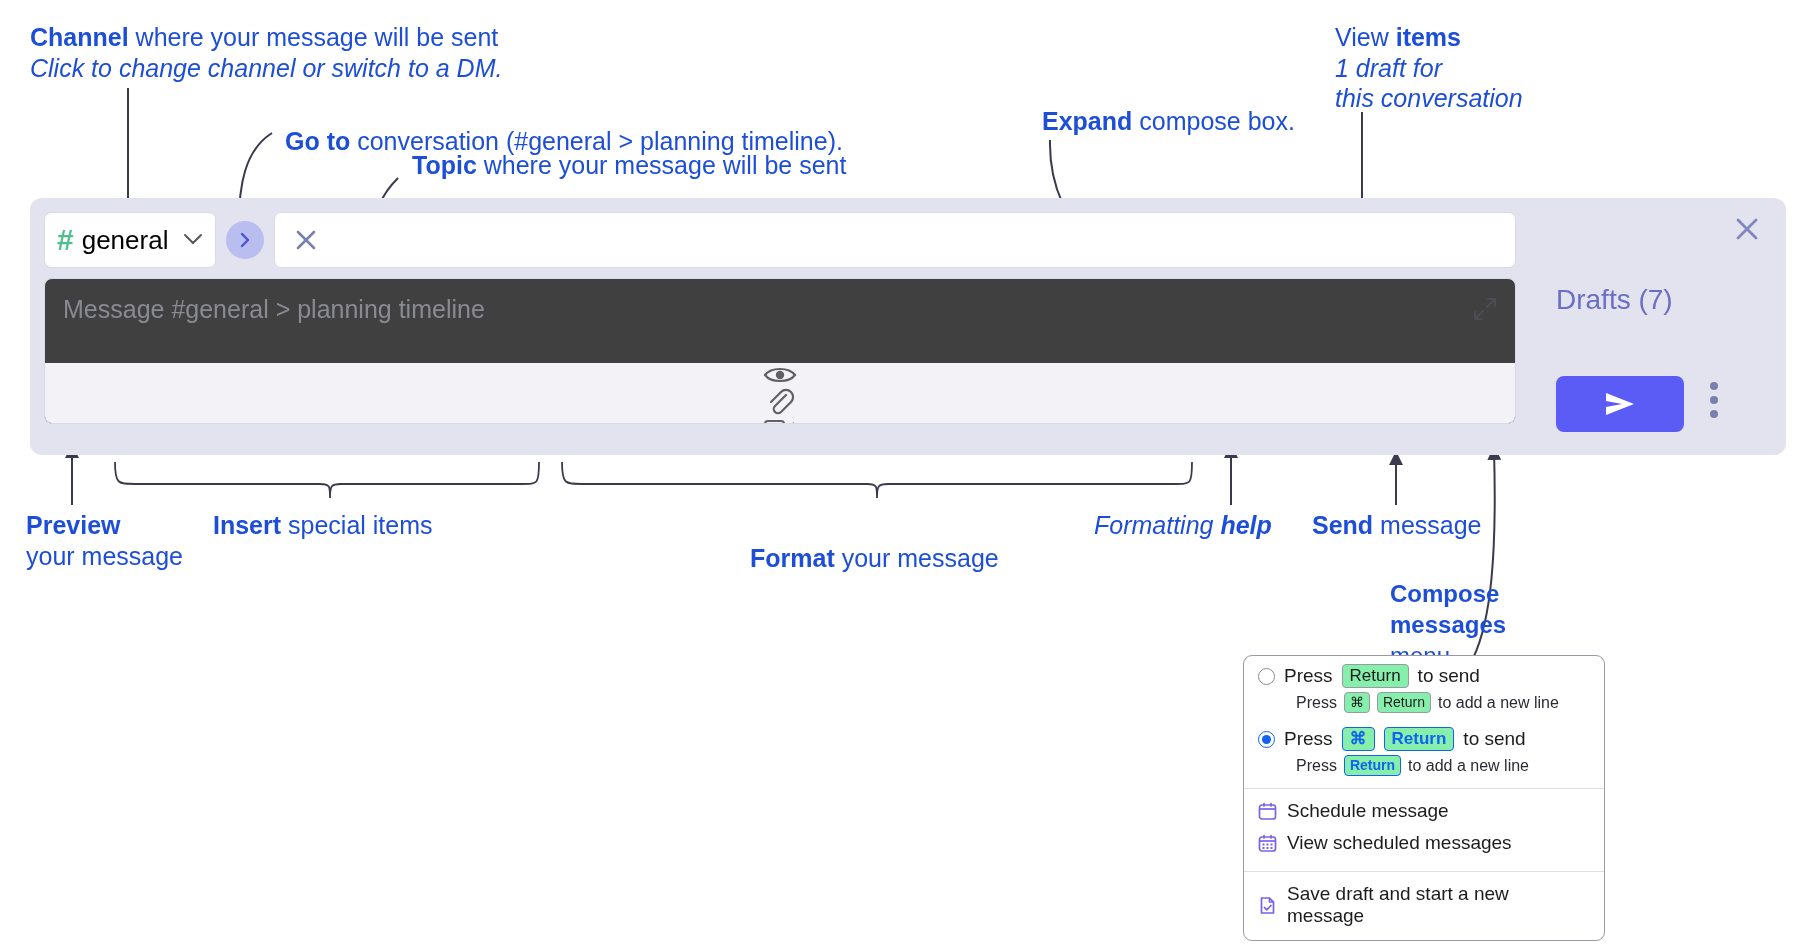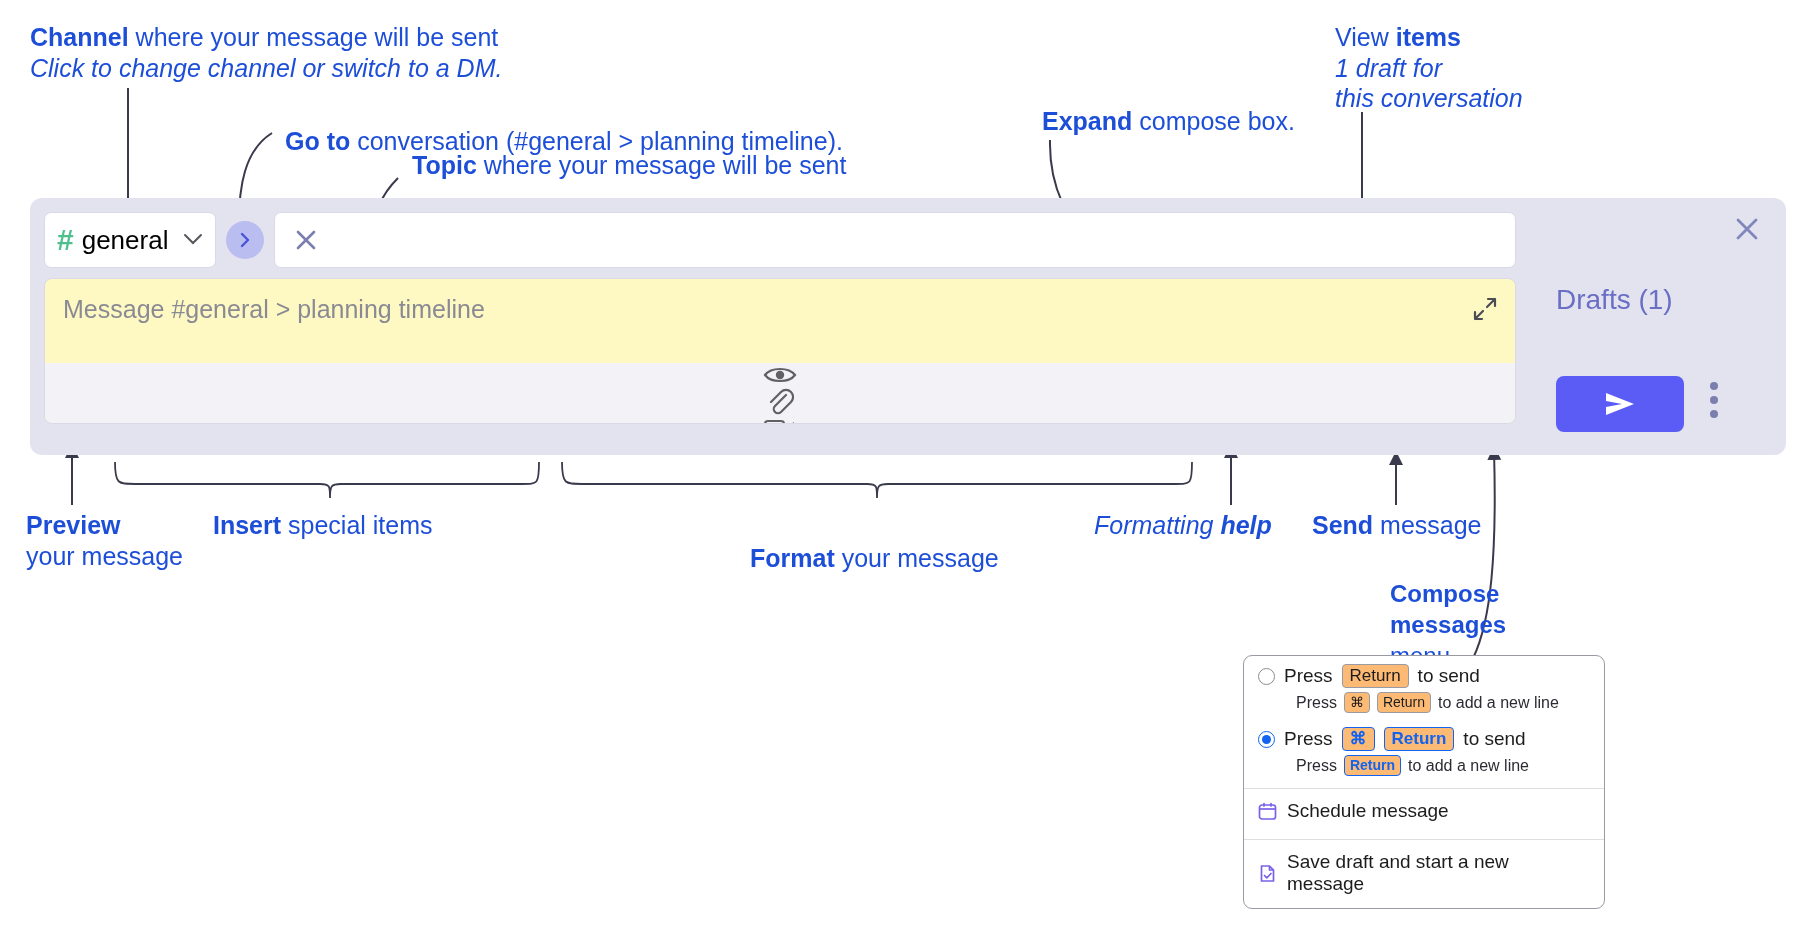--- a/index.html
+++ b/index.html
@@ -67,21 +67,21 @@
     border: 1px solid #d9dae6;
     border-radius: 7px;
     display: flex; align-items: center;
     padding: 0 14px 0 16px;
   }
   .topic-text { flex: 1; font-size: 26px; color: #1d1c1d; }
   .topic-clear { color: #7b7fb0; display: flex; }
 
   .msg-box {
     margin-top: 10px;
-    background: #fef9c3;
+    background: #404040;
     border: 1px solid #d9dae6;
     border-radius: 8px;
     overflow: hidden;
   }
   .msg-input-area {
     height: 84px;
     position: relative;
     padding: 16px 18px 0 18px;
   }
   .msg-placeholder { font-size: 25px; color: #8a8a94; }
@@ -134,21 +134,21 @@
   }
   .dd-opt { padding: 8px 14px 2px 14px; }
   .dd-line { display: flex; align-items: center; gap: 9px; font-size: 19px; color: #1d1c1d; }
   .dd-sub { display: flex; align-items: center; gap: 7px; font-size: 16px; color: #2b2b33; margin: 4px 0 4px 38px; }
   .radio { width: 17px; height: 17px; border-radius: 50%; border: 1.6px solid #8b8b95; flex: 0 0 auto; }
   .radio.on { border-color: #1264f0; background: #ffffff; position: relative; }
   .radio.on::after { content:""; position:absolute; left:3px; top:3px; width:9px; height:9px; border-radius:50%; background:#1264f0; }
   .key {
     border: 1.4px solid #9a9aa4; border-radius: 4px;
     padding: 0 7px; font-size: 17px; line-height: 22px; color: #1d1c1d;
-    background: #fdba74; white-space: nowrap;
+    background: #86efac; white-space: nowrap;
   }
   .key.sm { font-size: 14px; line-height: 19px; padding: 0 5px; }
   .key.blue { border-color: #1264f0; color: #1264f0; font-weight: bold; }
   .key.blue.sm { font-weight: bold; }
   .dd-divider { height: 1px; background: #dededf; margin: 6px 0 0 0; }
   .dd-item { display: flex; align-items: center; gap: 10px; padding: 5px 14px; font-size: 19px; color: #1d1c1d; }
   .dd-icon { color: #7b61e8; display: flex; flex: 0 0 auto; }
 </style>
 </head>
 <body>
@@ -407,21 +407,21 @@
       </div>
     </div>
 
     <div class="panel-right">
       <span class="panel-close">
         <svg width="34" height="34" viewBox="0 0 34 34">
             <path d="M8 8 L26 26 M26 8 L8 26" stroke="#8186bd" stroke-width="2.8" stroke-linecap="round" fill="none"></path>
           </svg>
       </span>
 
-      <div class="drafts-link">Drafts (1)</div>
+      <div class="drafts-link">Drafts (7)</div>
 
       <div class="send-btn">
         <svg width="46" height="34" viewBox="0 0 46 34">
             <path d="M9 6 L37 17 L9 28 L9 20 L25 17 L9 14 Z" fill="#ffffff"></path>
           </svg>
       </div>
 
       <div class="kebab">
         <i></i>
         <i></i>
@@ -496,20 +496,38 @@
       <div class="dd-item">
         <span class="dd-icon">
           <svg width="19" height="19" viewBox="0 0 19 19">
               <rect x="1.5" y="3" width="16" height="14" rx="2.5" fill="none" stroke="#7b61e8" stroke-width="1.7"></rect>
               <path d="M1.5 7 L17.5 7" stroke="#7b61e8" stroke-width="1.7"></path>
               <path d="M6 1.5 L6 4 M13 1.5 L13 4" stroke="#7b61e8" stroke-width="1.7" stroke-linecap="round"></path>
             </svg>
         </span>
         <span>Schedule message</span>
       </div>
+      <div class="dd-item">
+        <span class="dd-icon">
+          <svg width="19" height="19" viewBox="0 0 19 19">
+              <rect x="1.5" y="3" width="16" height="14" rx="2.5" fill="none" stroke="#7b61e8" stroke-width="1.7"></rect>
+              <path d="M1.5 7 L17.5 7" stroke="#7b61e8" stroke-width="1.7"></path>
+              <path d="M6 1.5 L6 4 M13 1.5 L13 4" stroke="#7b61e8" stroke-width="1.7" stroke-linecap="round"></path>
+              <g fill="#7b61e8">
+                <rect x="4.5" y="9.5" width="2" height="2"></rect>
+                <rect x="8.5" y="9.5" width="2" height="2"></rect>
+                <rect x="12.5" y="9.5" width="2" height="2"></rect>
+                <rect x="4.5" y="13" width="2" height="2"></rect>
+                <rect x="8.5" y="13" width="2" height="2"></rect>
+                <rect x="12.5" y="13" width="2" height="2"></rect>
+              </g>
+            </svg>
+        </span>
+        <span>View scheduled messages</span>
+      </div>
     </div>
 
     <div class="dd-divider"></div>
 
     <div style="padding:6px 0 8px 0;">
       <div class="dd-item">
         <span class="dd-icon">
           <svg width="19" height="19" viewBox="0 0 19 19">
               <path d="M3.5 2 L11.5 2 L15.5 6 L15.5 17 L3.5 17 Z" fill="none" stroke="#7b61e8" stroke-width="1.7" stroke-linejoin="round"></path>
               <path d="M11.5 2 L11.5 6 L15.5 6" fill="none" stroke="#7b61e8" stroke-width="1.7" stroke-linejoin="round"></path>

